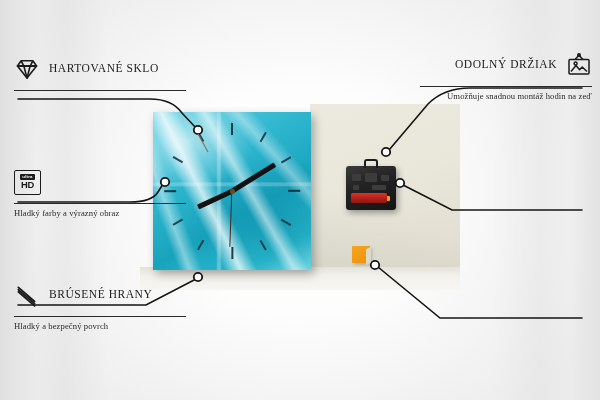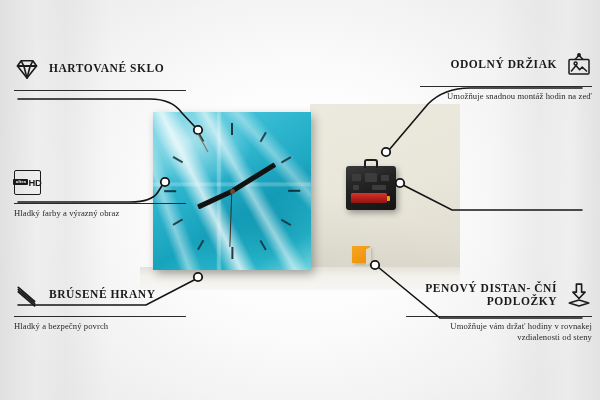--- a/index.html
+++ b/index.html
@@ -37,41 +37,41 @@
   .feat.right { right:8px;  text-align:right; }
 
   .feat .head {
     display:flex; align-items:center; gap:9px;
     min-height:34px;
   }
   .feat.right .head { flex-direction:row-reverse; }
 
   .feat .title {
     font-family:"Liberation Serif", serif;
-    font-weight:700; font-size:11.5px; line-height:13.5px;
+    font-weight:400; font-size:11.5px; line-height:13.5px;
     letter-spacing:.55px; color:#1a1a1a; text-transform:uppercase;
     flex:1;
   }
   .feat.left  .title { text-align:left; }
   .feat.right .title { text-align:right; }
 
   .rule { height:1px; background:#2b2b2b; margin:4px 0 4px 0; width:100%; }
 
   .feat .desc {
     font-family:"Liberation Serif", serif;
     font-size:8.6px; line-height:11px; color:#2a2a2a; letter-spacing:.1px;
   }
 
   .ico { width:26px; height:26px; flex:0 0 26px; display:block; }
   .ico svg { width:26px; height:26px; display:block; stroke:#1b1b1b; fill:none; }
 
   
   .hdbox{
     width:27px;height:25px;flex:0 0 27px;border:1.4px solid #1b1b1b;border-radius:2px;
-    display:flex;align-items:center;justify-content:center;line-height:1;
+    display:flex;flex-direction:column;align-items:center;justify-content:center;line-height:1;
   }
   .hdbox .u{font-family:"Liberation Sans",sans-serif;font-size:4.3px;font-weight:700;letter-spacing:.2px;color:#fff;background:#1b1b1b;padding:.6px 2.4px;border-radius:1px;}
   .hdbox .h{font-family:"Liberation Sans",sans-serif;font-size:9.4px;font-weight:700;letter-spacing:-.2px;color:#1b1b1b;margin-top:.6px;}
 
   
   #photo{
     position:absolute; left:140px; top:104px; width:320px; height:186px;
     overflow:hidden;
   }
   
@@ -282,27 +282,14 @@
           <circle cx="9.6" cy="10.6" r="1.5"></circle>
         </svg>
       </span>
       <span class="title">ODOLNÝ DRŽIAK</span>
     </div>
     <div class="rule"></div>
     <div class="desc">Umožňuje snadnou montáž hodin na zeď</div>
   </div>
 
 
-  <div class="feat right" style="top:278px; width:186px;">
-    <div class="head">
-      <span class="ico">
-        <svg viewBox="0 0 24 24" stroke-width="1.5" stroke-linejoin="round">
-          <path d="M9.6 2 h4.8 v7.4 h3.2 L12 15.2 L6.4 9.4 h3.2 z"></path>
-          <path d="M12 16.6 L3 19.4 L12 22.2 L21 19.4 Z"></path>
-        </svg>
-      </span>
-      <span class="title">PENOVÝ DISTAN- ČNÍ PODLOŽKY</span>
-    </div>
-    <div class="rule"></div>
-    <div class="desc">Umožňuje vám držať hodiny v rovnakej vzdialenosti od steny</div>
-  </div>
 
 </div>
 
 </body></html>

